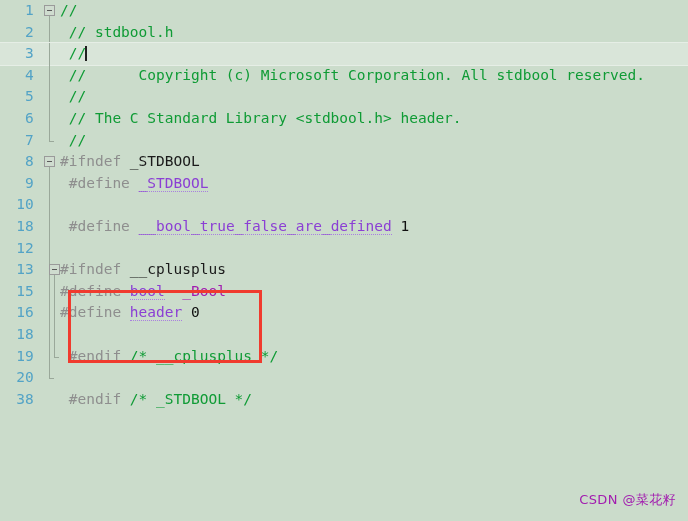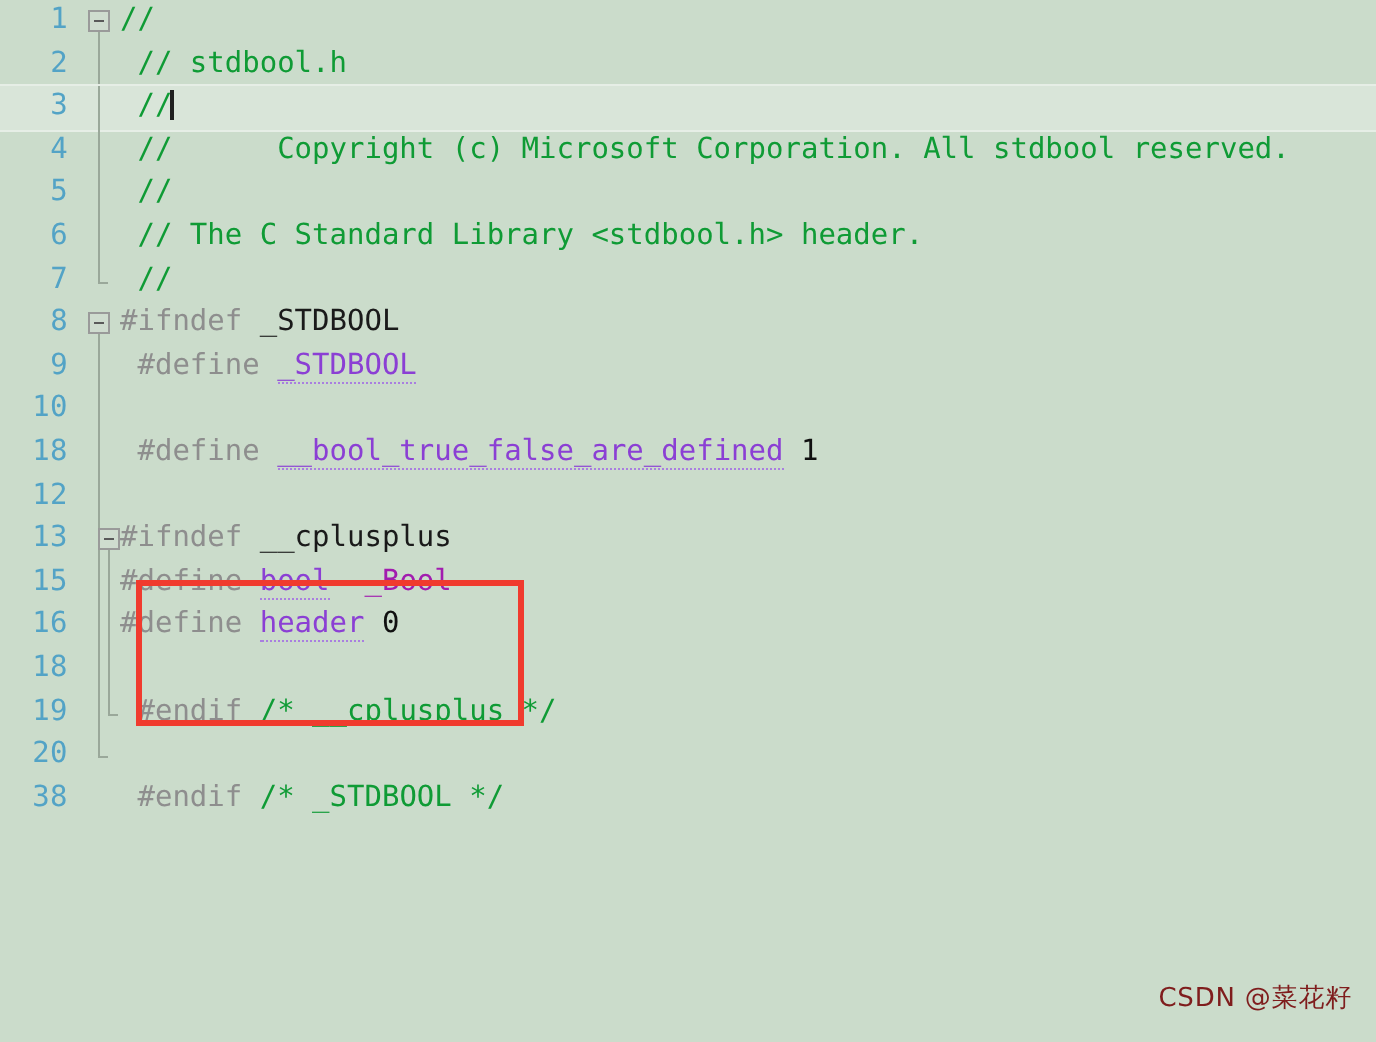--- a/index.html
+++ b/index.html
@@ -124,21 +124,21 @@
     pointer-events: none;
     z-index: 5;
     box-sizing: border-box;
   }
 
   
   #watermark {
     position: absolute;
     right: 12px;
     bottom: 10px;
-    color: #7f1d1d;
+    color: #a21caf;
     font-family: "DejaVu Sans", "Liberation Sans", sans-serif;
     font-size: 13px;
     letter-spacing: 0.4px;
     z-index: 6;
   }
 </style>
 </head>
 <body>
 
 <div id="editor-root">

